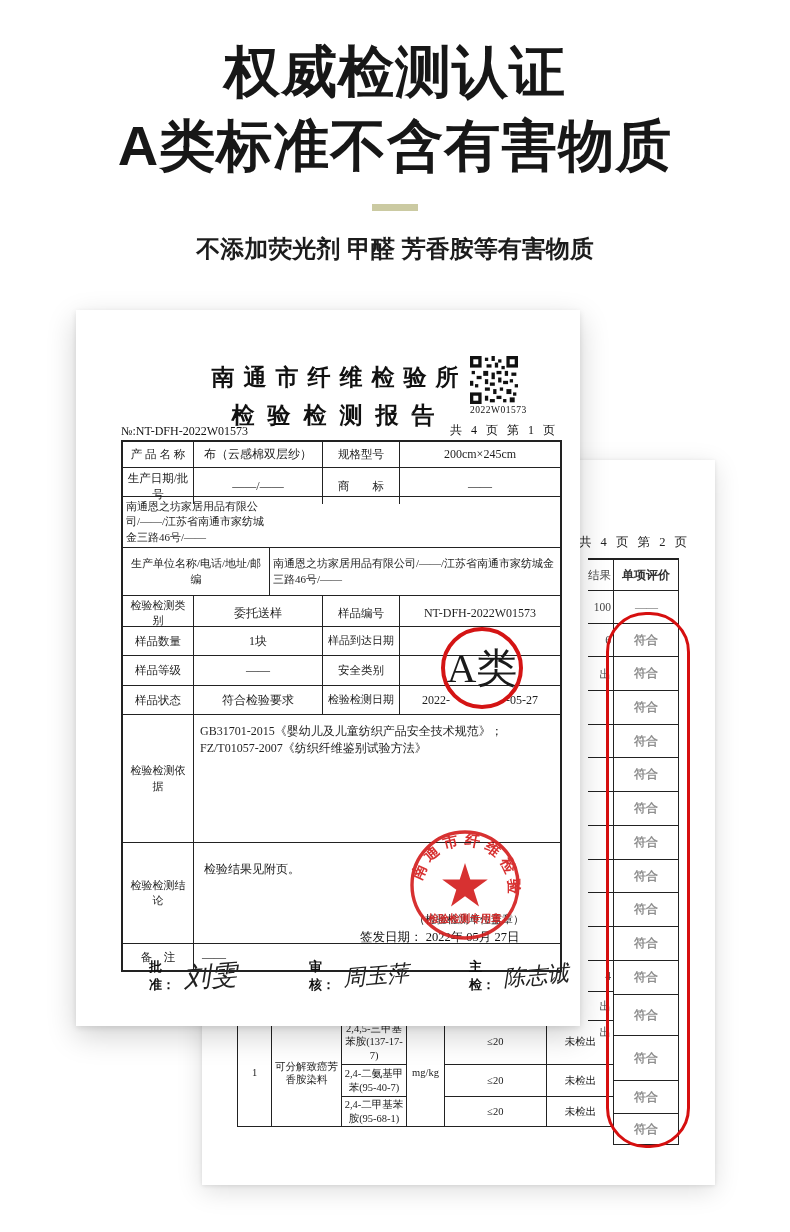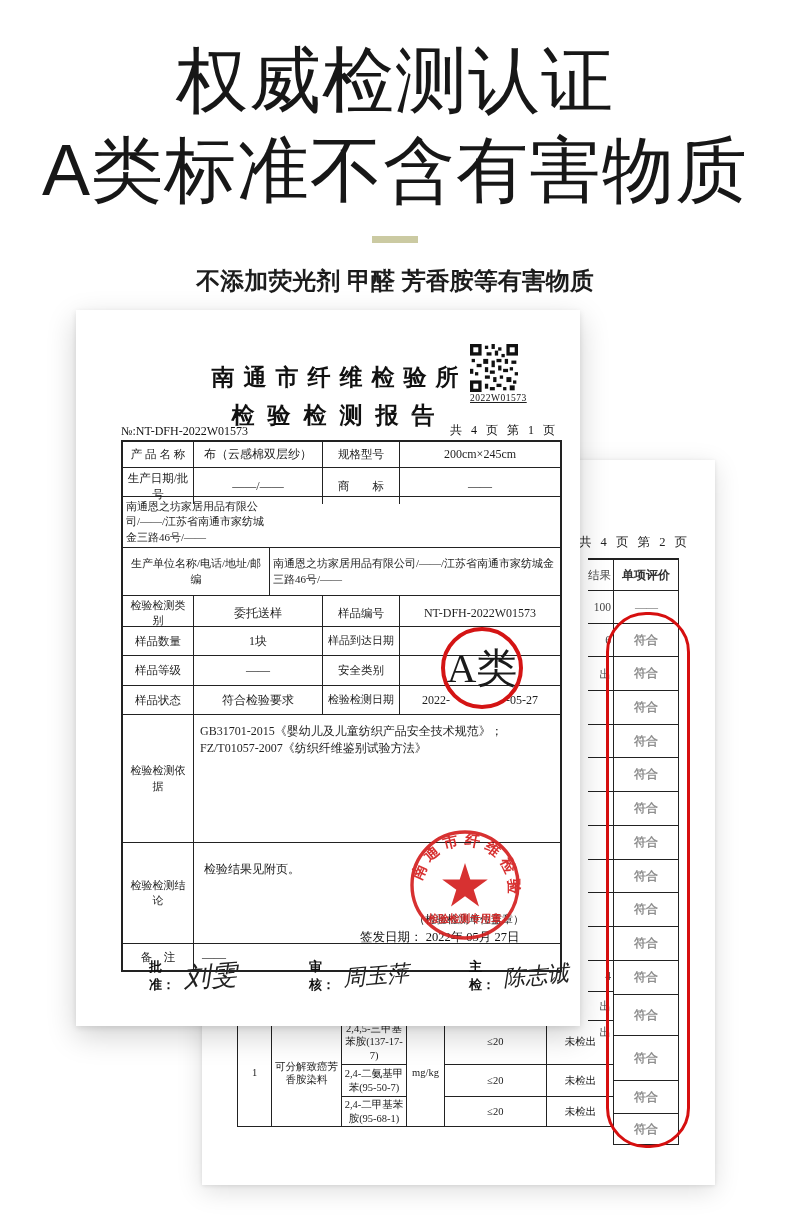--- a/index.html
+++ b/index.html
@@ -3,21 +3,21 @@
 <meta charset="utf-8">
 <style>
   html,body{margin:0;padding:0;}
   body{
     width:790px;height:1232px;position:relative;background:#ffffff;
     font-family:"Liberation Serif", serif;overflow:hidden;
   }
   
   .hero{position:absolute;top:0;left:0;width:790px;text-align:center;
         font-family:"Liberation Sans", sans-serif;color:#171717;}
-  .hero-title{font-size:72px;font-weight:400;letter-spacing:1px;line-height:1.0;margin:0;}
+  .hero-title{font-size:56px;font-weight:700;letter-spacing:1px;line-height:1.0;margin:0;}
   .hero-title.t1{margin-top:44px;}
   .hero-title.t2{margin-top:18px;}
   .hero-divider{width:46px;height:7px;background:#cbcaa2;margin:30px auto 0 auto;}
   .hero-subtitle{font-size:24px;font-weight:600;margin-top:22px;color:#1c1c1c;}
 
   
   .page2{position:absolute;left:202px;top:460px;width:513px;height:725px;background:#ffffff;
          box-shadow:0 6px 24px rgba(0,0,0,0.13), 0 1px 4px rgba(0,0,0,0.10);z-index:1;
          color:#2a2a2a;font-size:12px;}
   .p2-pageinfo{position:absolute;top:74px;right:25px;font-size:12.5px;letter-spacing:3px;color:#222;}
@@ -49,21 +49,21 @@
            border:3.5px solid #d60f0f;border-radius:40px;z-index:3;}
 
   
   .page1{position:absolute;left:76px;top:310px;width:504px;height:716px;background:#ffffff;
          box-shadow:0 10px 28px rgba(0,0,0,0.18), 0 2px 6px rgba(0,0,0,0.10);
          z-index:5;color:#1e1e1e;}
   .p1-org{position:absolute;left:45px;width:437px;top:52px;text-align:center;
           font-size:23px;font-weight:bold;letter-spacing:9px;color:#111;}
   .p1-doctitle{position:absolute;left:45px;width:437px;top:90px;text-align:center;
           font-size:23px;font-weight:bold;letter-spacing:13px;color:#111;}
-  .p1-qr{position:absolute;left:394px;top:34px;width:50px;text-align:left;text-decoration:underline;}
+  .p1-qr{position:absolute;left:394px;top:46px;width:50px;text-align:left;}
   .p1-qr svg{display:block;width:48px;height:48px;}
   .p1-qrlabel{font-size:9.5px;letter-spacing:0.5px;margin-top:1px;color:#111;}
   .p1-meta{position:absolute;left:45px;top:112px;width:437px;display:flex;
            justify-content:space-between;align-items:flex-end;font-size:12px;color:#111;}
   .p1-pages{letter-spacing:3px;}
   
   .p1-table{position:absolute;left:45px;top:130px;width:437px;border:2px solid #222;}
   .p1-row{display:grid;border-top:1.5px solid #222;}
   .p1-row:first-child{border-top:none;}
   .p1-row.cols4{grid-template-columns:70px 129px 77px 161px;}
@@ -182,21 +182,21 @@
     <div class="cell" style="height:30px">符合</div>
   </div>
 
   <div class="p2-grid">
     <div class="c span3">1</div>
     <div class="c span3 bl">可分解致癌芳香胺染料</div>
     <div class="c bl">2,4,5-三甲基苯胺(137-17-7)</div>
     <div class="c span3 bl">mg/kg</div>
     <div class="c bl">≤20</div>
     <div class="c bl">未检出</div>
-    <div class="c bl bt">2,4-二氨基甲苯(95-50-7)</div>
+    <div class="c bl bt">2,4-二氨基甲苯(95-40-7)</div>
     <div class="c bl bt">≤20</div>
     <div class="c bl bt">未检出</div>
     <div class="c bl bt">2,4-二甲基苯胺(95-68-1)</div>
     <div class="c bl bt">≤20</div>
     <div class="c bl bt">未检出</div>
   </div>
 
   <div class="p2-oval"></div>
 </div>
 

